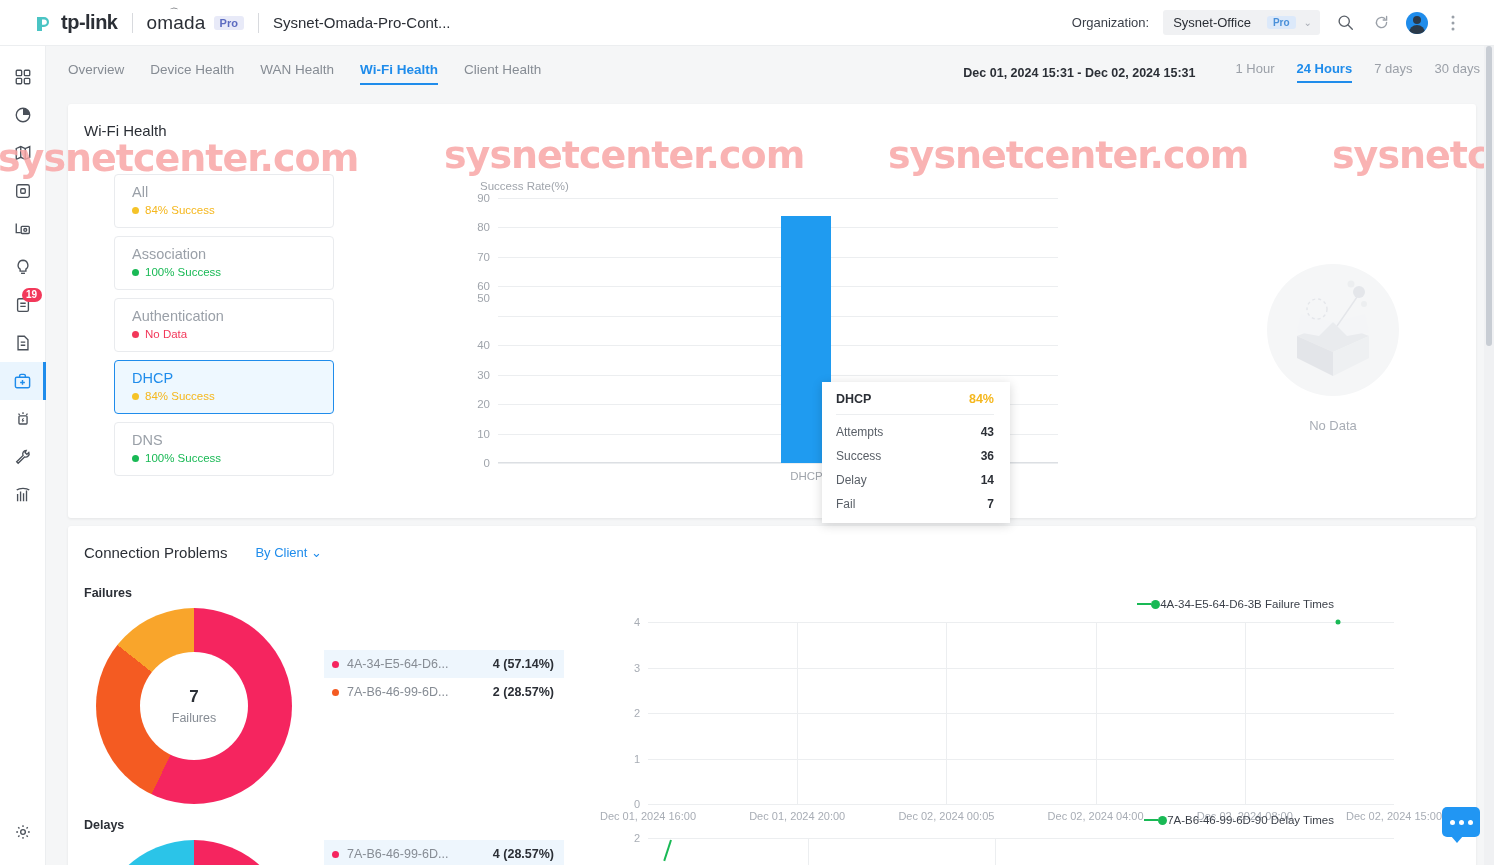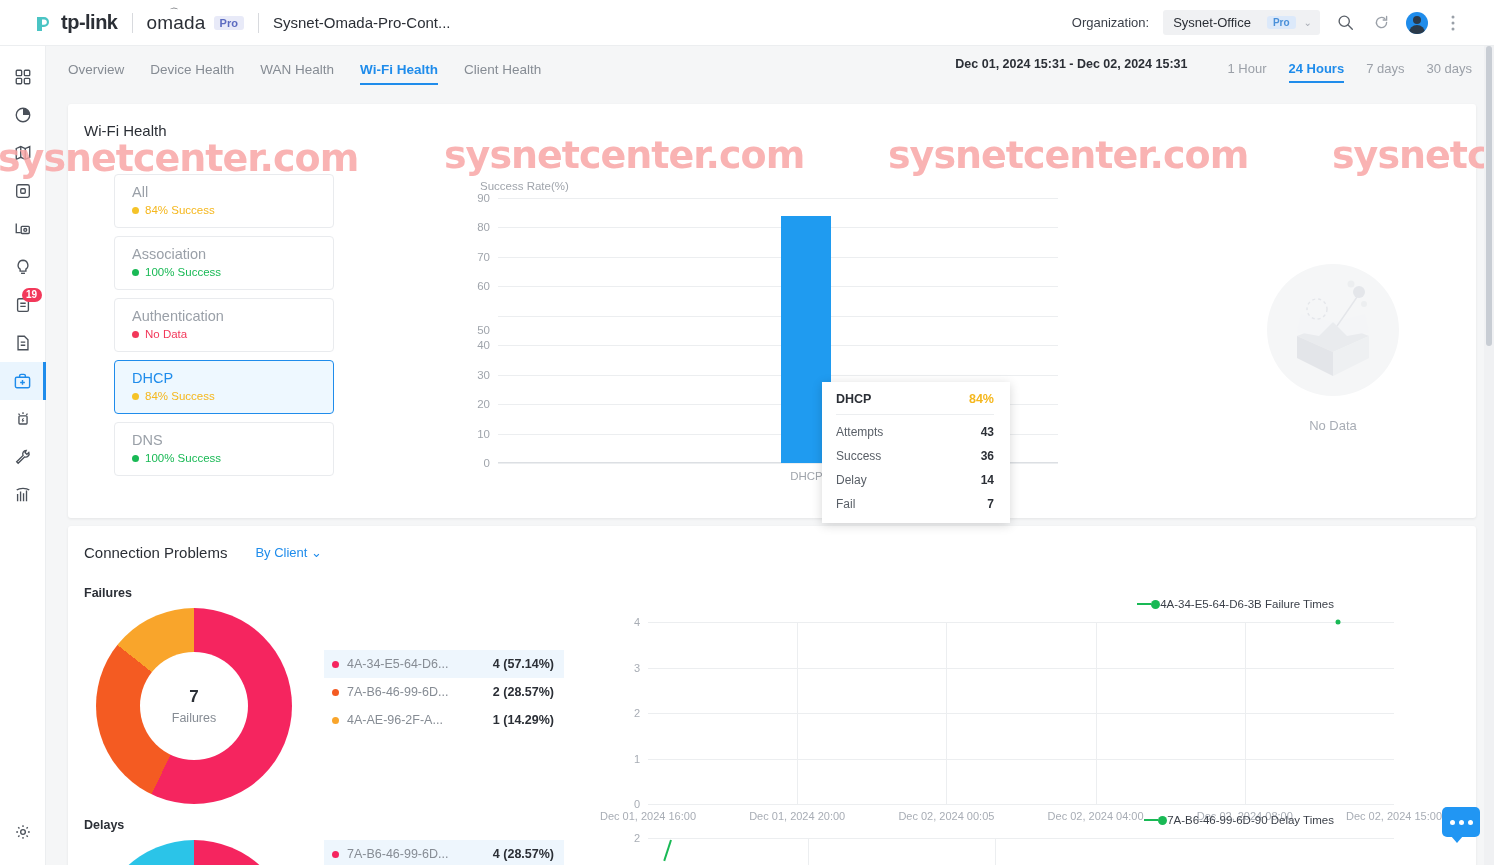--- a/index.html
+++ b/index.html
@@ -71,21 +71,21 @@
   .subnav {
     position: absolute; top: 46px; left: 46px; right: 0; height: 44px;
     background: #f5f6f7; display: flex; align-items: center;
   }
   .tabs { display: flex; gap: 26px; padding-left: 22px; }
   .tab { font-size: 13.5px; color: #868c94; padding: 10px 0 8px; cursor: pointer; position: relative;}
   .tab.active { color: #1f8ceb; font-weight: 600; }
   .tab.active::after {
     content: ""; position: absolute; left: 0; right: 0; bottom: 0; height: 2px; background: #1f8ceb;
   }
-  .range { margin-left: auto; display: flex; align-items: flex-start; gap: 0; padding-right: 22px; }
+  .range { margin-left: auto; display: flex; align-items: flex-end; gap: 0; padding-right: 14px; }
   .range-text { font-size: 12.5px; color: #2b2f36; font-weight: 600; margin-right: 18px;}
   .range-opt { font-size: 13px; color: #9ba0a8; padding: 4px 0; margin-left: 22px; cursor: pointer; position: relative;}
   .range-opt.active { color: #1f8ceb; font-weight: 600; }
   .range-opt.active::after { content:""; position:absolute; left:0; right:0; bottom:-3px; height:2px; background:#1f8ceb;}
 
   
   .card {
     position: absolute; background: #fff; border-radius: 3px;
     box-shadow: 0 1px 3px rgba(0,0,0,0.07);
   }
@@ -395,21 +395,21 @@
           <div class="ytick" style="top: 265px;">0</div>
           <div class="gridline" style="top: 235.556px;"></div>
           <div class="ytick" style="top: 235.556px;">10</div>
           <div class="gridline" style="top: 206.111px;"></div>
           <div class="ytick" style="top: 206.111px;">20</div>
           <div class="gridline" style="top: 176.667px;"></div>
           <div class="ytick" style="top: 176.667px;">30</div>
           <div class="gridline" style="top: 147.222px;"></div>
           <div class="ytick" style="top: 147.222px;">40</div>
           <div class="gridline" style="top: 117.778px;"></div>
-          <div class="ytick" style="top: 132px;">50</div>
+          <div class="ytick" style="top: 100px;">50</div>
           <div class="gridline" style="top: 88.3333px;"></div>
           <div class="ytick" style="top: 88.3333px;">60</div>
           <div class="gridline" style="top: 58.8889px;"></div>
           <div class="ytick" style="top: 58.8889px;">70</div>
           <div class="gridline" style="top: 29.4444px;"></div>
           <div class="ytick" style="top: 29.4444px;">80</div>
           <div class="gridline" style="top: 0px;"></div>
           <div class="ytick" style="top: 0px;">90</div>
           <div class="axis-x"></div>
           <div class="bar" style="left: 283.47px; bottom: 0px; height: 247.333px; background: rgb(31, 155, 240);"></div>
@@ -486,25 +486,20 @@
     <div class="legend-list" style="left:256px; top:124px;">
       <div class="legend-row hl">
         <span class="dot" style="background:#f5255f"></span>
         <span class="legend-name">4A-34-E5-64-D6...</span>
         <span class="legend-val">4 (57.14%)</span>
       </div>
       <div class="legend-row">
         <span class="dot" style="background:#f45b22"></span>
         <span class="legend-name">7A-B6-46-99-6D...</span>
         <span class="legend-val">2 (28.57%)</span>
-      </div>
-      <div class="legend-row">
-        <span class="dot" style="background:#f9a52b"></span>
-        <span class="legend-name">4A-AE-96-2F-A...</span>
-        <span class="legend-val">1 (14.29%)</span>
       </div>
     </div>
 
     <div class="linechart" id="lc-fail" style="left:528px; top:72px; width:810px; height:230px;">
       <div class="lc-legend" style="right:72px; top:0px;">
         <span class="lseg"></span>
         <span class="lball"></span>
         <span>4A-34-E5-64-D6-3B Failure Times</span>
       </div>
       <div class="lc-plot" id="lc-fail-plot">

